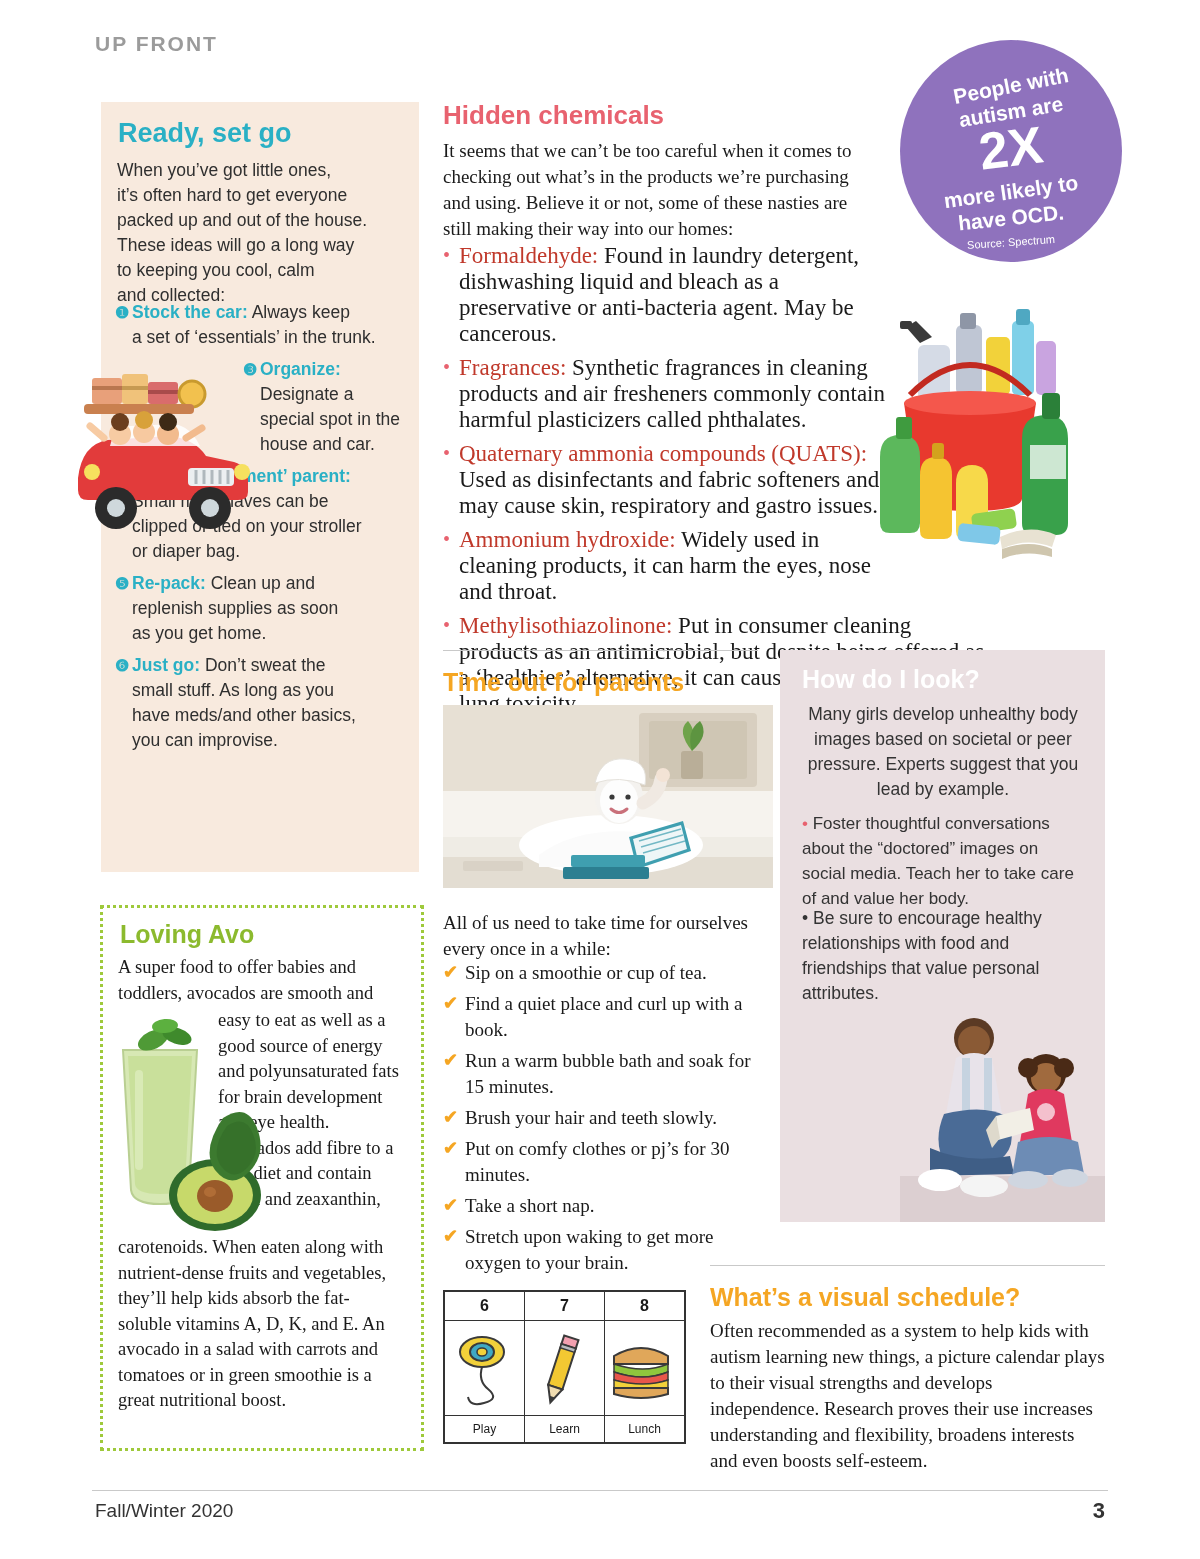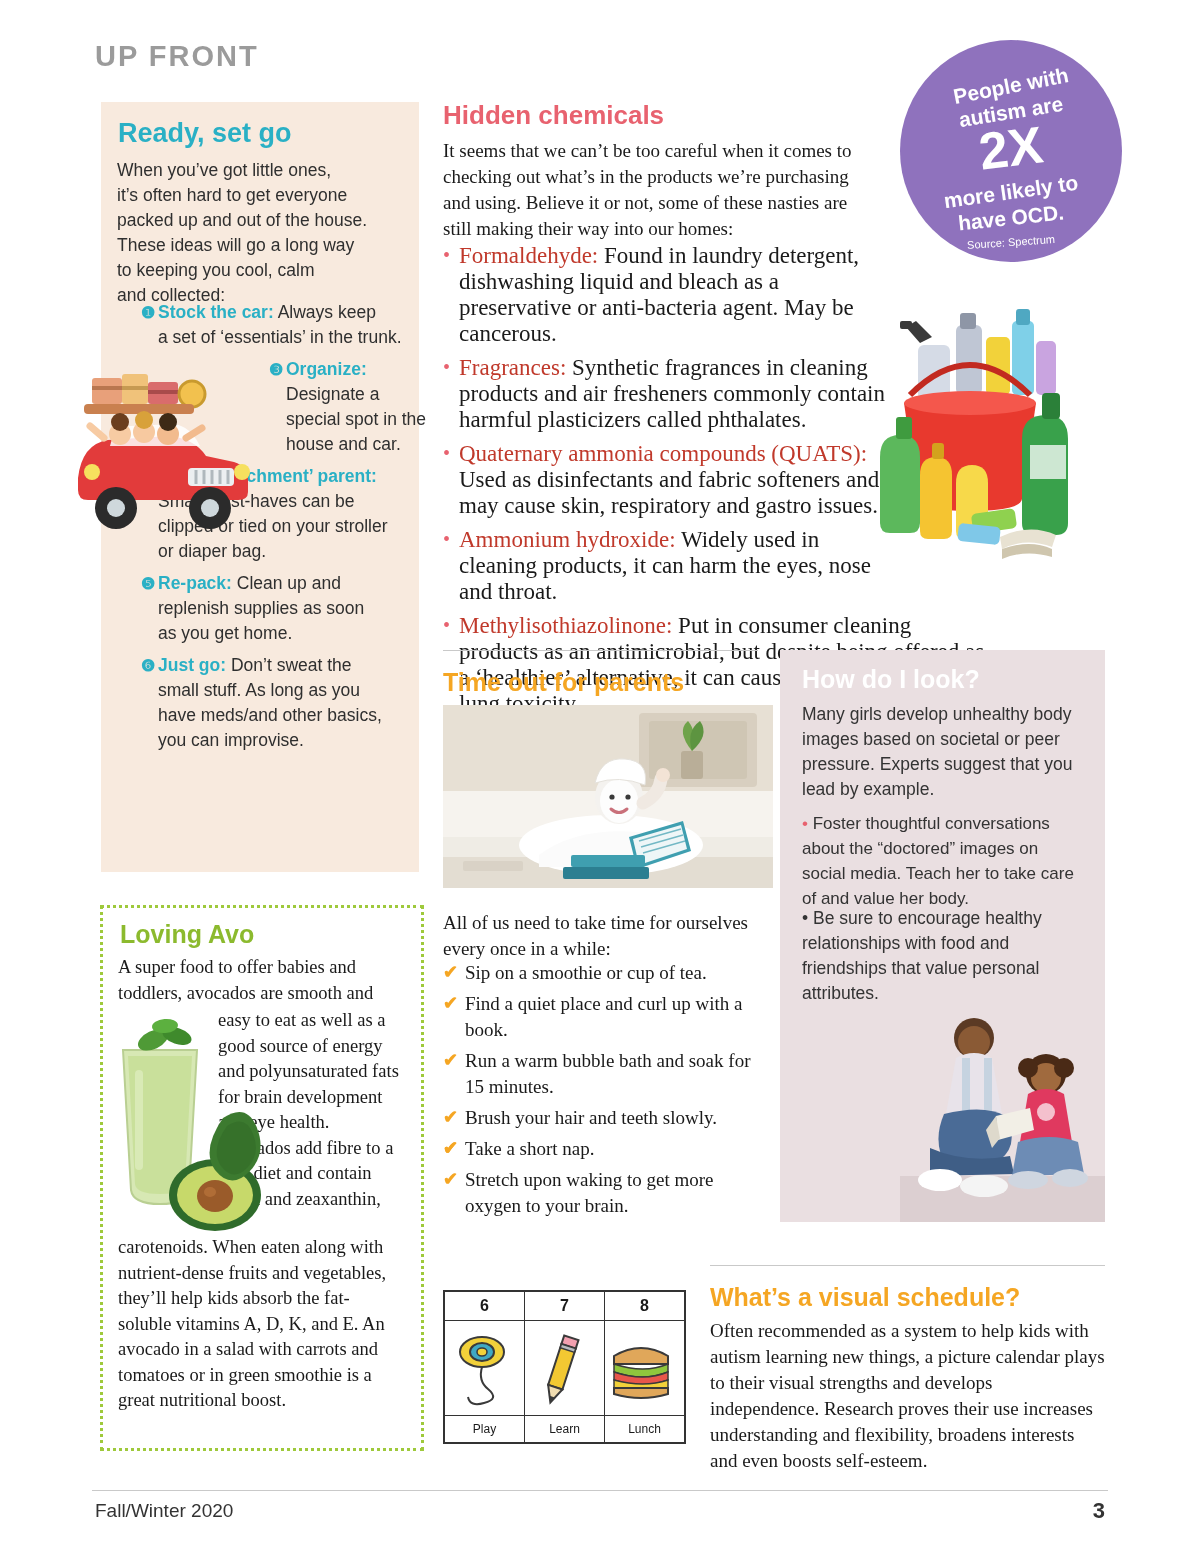--- a/index.html
+++ b/index.html
@@ -17,24 +17,24 @@
   }
   .page {
     position: absolute;
     inset: 0;
   }
 
   
   .up-front {
     position: absolute;
     left: 95px;
-    top: 40px;
-    font-family: "Liberation Sans", sans-serif;
-    font-weight: bold;
-    font-size: 29px;
+    top: 32px;
+    font-family: "Liberation Sans", sans-serif;
+    font-weight: bold;
+    font-size: 21px;
     letter-spacing: 2px;
     color: #9b9b9b;
   }
 
   
   .footer-rule {
     position: absolute;
     left: 92px;
     right: 92px;
     top: 1490px;
@@ -89,21 +89,20 @@
   }
   .ready-list {
     position: absolute;
     left: 115px;
     top: 300px;
     width: 292px;
     font-family: "Liberation Sans", sans-serif;
     font-size: 17.5px;
     line-height: 25px;
     color: #2f2f2f;
-    margin-left: 26px;
   }
   .ready-item {
     margin-bottom: 7px;
     position: relative;
   }
   .ready-item .num {
     color: #2ab0c5;
     font-weight: bold;
     display: inline-block;
     width: 17px;
@@ -388,20 +387,21 @@
   }
   .hdil-text {
     position: absolute;
     left: 802px;
     top: 702px;
     width: 282px;
     font-family: "Liberation Sans", sans-serif;
     font-size: 17.5px;
     line-height: 25px;
     color: #333;
+    text-align: center;
   }
   .hdil-bul {
     position: absolute;
     left: 802px;
     top: 811px;
     width: 280px;
     font-family: Liberation Sans, sans-serif;
     font-size: 17px;
     line-height: 25px;
     color: #333;
@@ -694,21 +694,21 @@
       <rect x="120" y="162" width="86" height="12" rx="2" fill="#2c7f91"></rect>
       <rect x="20" y="156" width="60" height="10" rx="2" fill="#d9d2c6"></rect>
     </svg>
   </div>
   <div class="top-intro">All of us need to take time for ourselves every once in a while:</div>
   <div class="top-list">
     <div class="top-li"><span class="tick">✔</span><span>Sip on a smoothie or cup of tea.</span></div>
     <div class="top-li"><span class="tick">✔</span><span>Find a quiet place and curl up with a book.</span></div>
     <div class="top-li"><span class="tick">✔</span><span>Run a warm bubble bath and soak for 15 minutes.</span></div>
     <div class="top-li"><span class="tick">✔</span><span>Brush your hair and teeth slowly.</span></div>
-    <div class="top-li"><span class="tick">✔</span></div>
+    <div class="top-li"><span class="tick">✔</span><span>Put on comfy clothes or pj’s for 30 minutes.</span></div>
     <div class="top-li"><span class="tick">✔</span><span>Take a short nap.</span></div>
     <div class="top-li"><span class="tick">✔</span><span>Stretch upon waking to get more oxygen to your brain.</span></div>
   </div>
 
   <div class="hdil-box"></div>
   <div class="hdil-title">How do I look?</div>
   <div class="hdil-text">Many girls develop unhealthy body images based on societal or peer pressure. Experts suggest that you lead by example.</div>
   <div class="hdil-bul"><span class="dot">•</span> <span>Foster thoughtful conversations about the “doctored” images on social media.  Teach her to take care of and value her body.</span></div>
   <div class="hdil-b3"><span class="dot">•</span> <span>Be sure to encourage healthy relationships with food and friendships that value personal attributes.</span></div>
 

